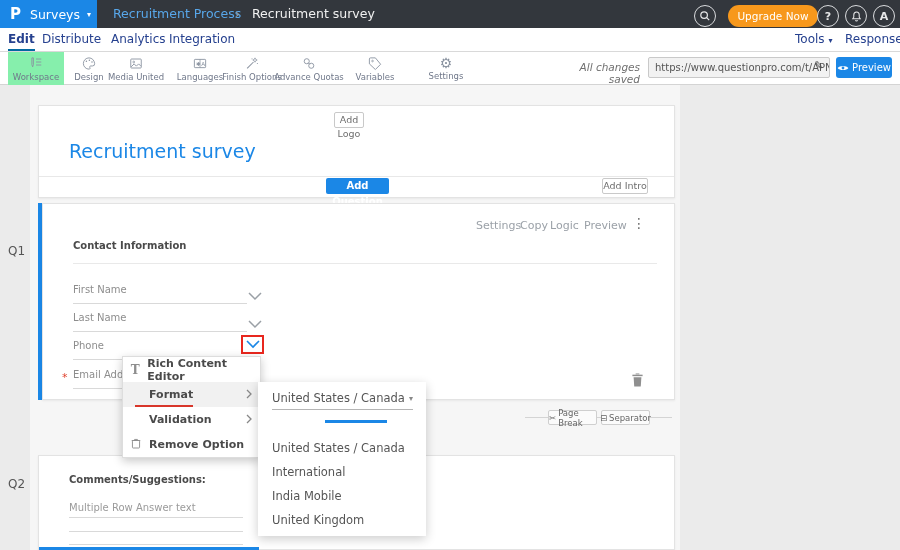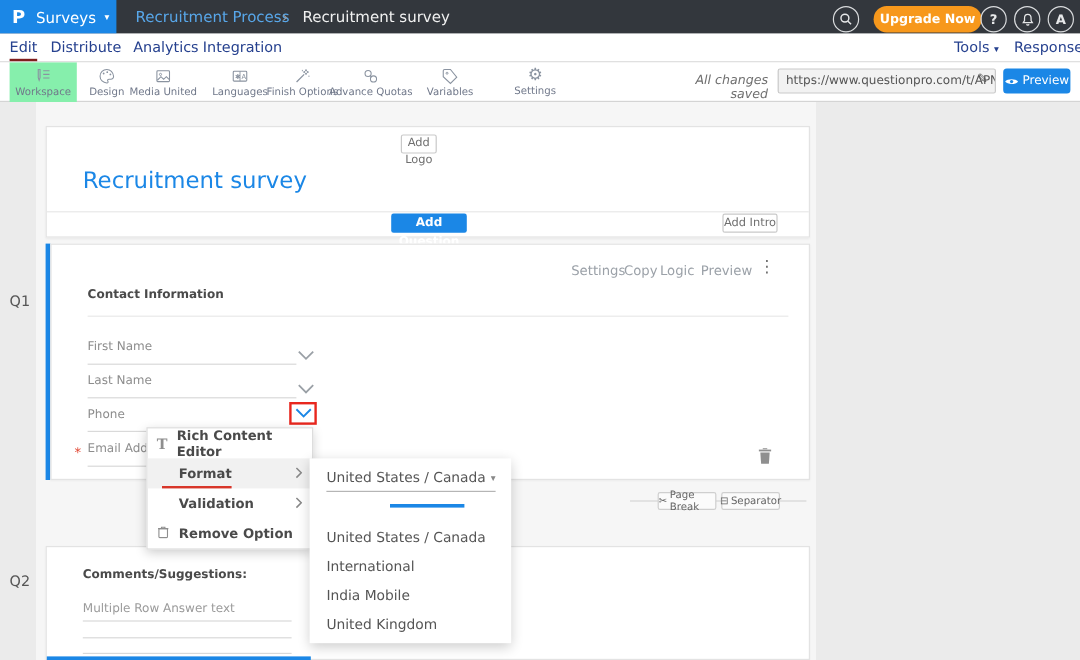--- a/index.html
+++ b/index.html
@@ -11,26 +11,26 @@
   .navbar{position:absolute;left:0;top:0;width:900px;height:28px;background:#33373d}
   .brand{position:absolute;left:0;top:0;width:97px;height:28px;background:#1b87e6;color:#fff;
          display:flex;align-items:center}
   .brand .logo{font-weight:700;font-size:15px;margin:0 9px 0 10px}
   .brand .prod{font-size:12.5px}
   .brand .caret{font-size:8px;margin-left:7px;margin-top:1px}
   .crumb{position:absolute;top:0;height:28px;line-height:28px;font-size:12.5px;white-space:nowrap}
   .circle-btn{position:absolute;top:5px;width:22px;height:22px;border:1.5px solid #d9dbdd;border-radius:50%;
               color:#e7e8e9;display:flex;align-items:center;justify-content:center;font-size:11px;font-weight:700}
   .upgrade{position:absolute;left:728px;top:5px;width:90px;height:22px;border-radius:11px;background:#f7981c;
-           color:#fff;font-size:10.5px;font-weight:700;text-align:center;line-height:22px}
+           color:#fff;font-size:10.5px;font-weight:400;text-align:center;line-height:22px}
 
   
   .tabbar{position:absolute;left:0;top:28px;width:900px;height:24px;background:#fff;border-bottom:1px solid #d9d9d9}
   .tab{position:absolute;top:0;height:23px;line-height:23px;font-size:12px;color:#26418f}
-  .tab.active{font-weight:400;border-bottom:2px solid #7f1d1d}
+  .tab.active{font-weight:700;border-bottom:2px solid #0369a1}
 
   
   .toolbar{position:absolute;left:0;top:52px;width:900px;height:33px;background:#fff;border-bottom:1px solid #d4d4d4}
   .tool{position:absolute;top:52px;height:33px;width:56px;display:flex;flex-direction:column;align-items:center;
         justify-content:center;gap:1px;color:#8a93a0}
   .tool .tlabel{font-size:8.5px;color:#70788a;white-space:nowrap}
   .tool.active{background:#86efac}
   .saved{position:absolute;left:558px;top:61px;width:82px;text-align:right;font-style:italic;
          font-size:10.5px;color:#6f6f6f}
   .urlbox{position:absolute;left:648px;top:57px;width:182px;height:21px;background:#f2f2f2;

